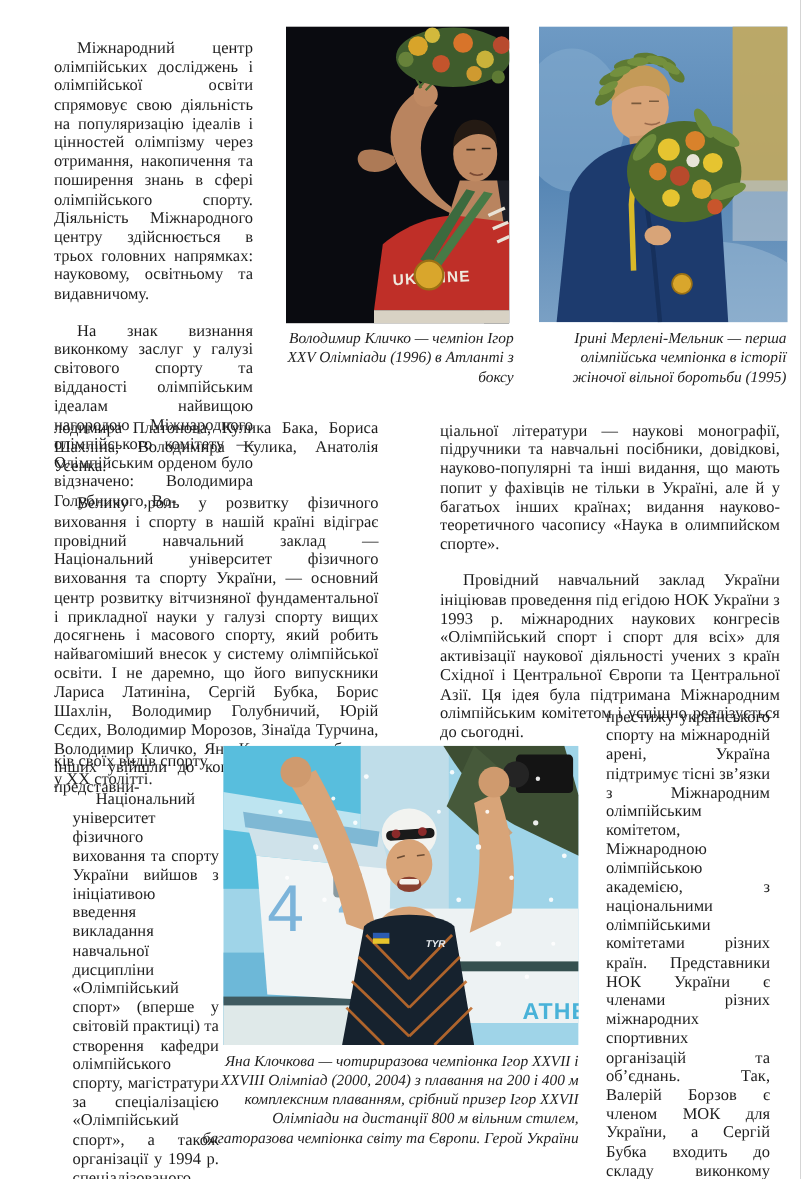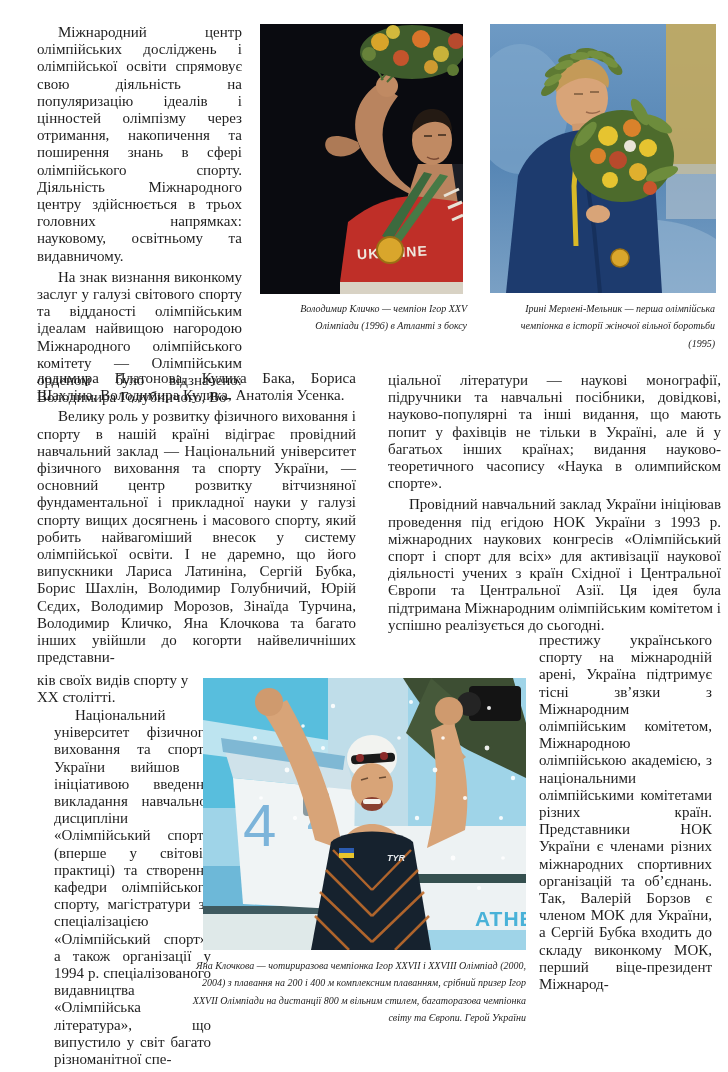--- a/index.html
+++ b/index.html
@@ -10,28 +10,28 @@
     font-family:"Liberation Serif", serif;
     color:#1e1e1e;
     overflow:hidden;
   }
   .seg{
     position:absolute;
     font-size:15px;
     line-height:17.2px;
     text-align:justify;
   }
-  .seg p{margin:4px;text-indent:21px;}
+  .seg p{margin:16px;text-indent:21px;}
   .seg p.noindent{text-indent:0;}
   .seg.leftalign{text-align:left;}
   .photo{position:absolute;margin:0;padding:0;}
   .photo svg{display:block;}
   .caption{
     position:absolute;
-    font-size:10px;
+    font-size:14px;
     line-height:17.4px;
     font-style:italic;
     color:#222222;
   }
   .cap-right{text-align:right;}
   .cap-center{text-align:right;}
 </style>
 </head>
 <body>
 

